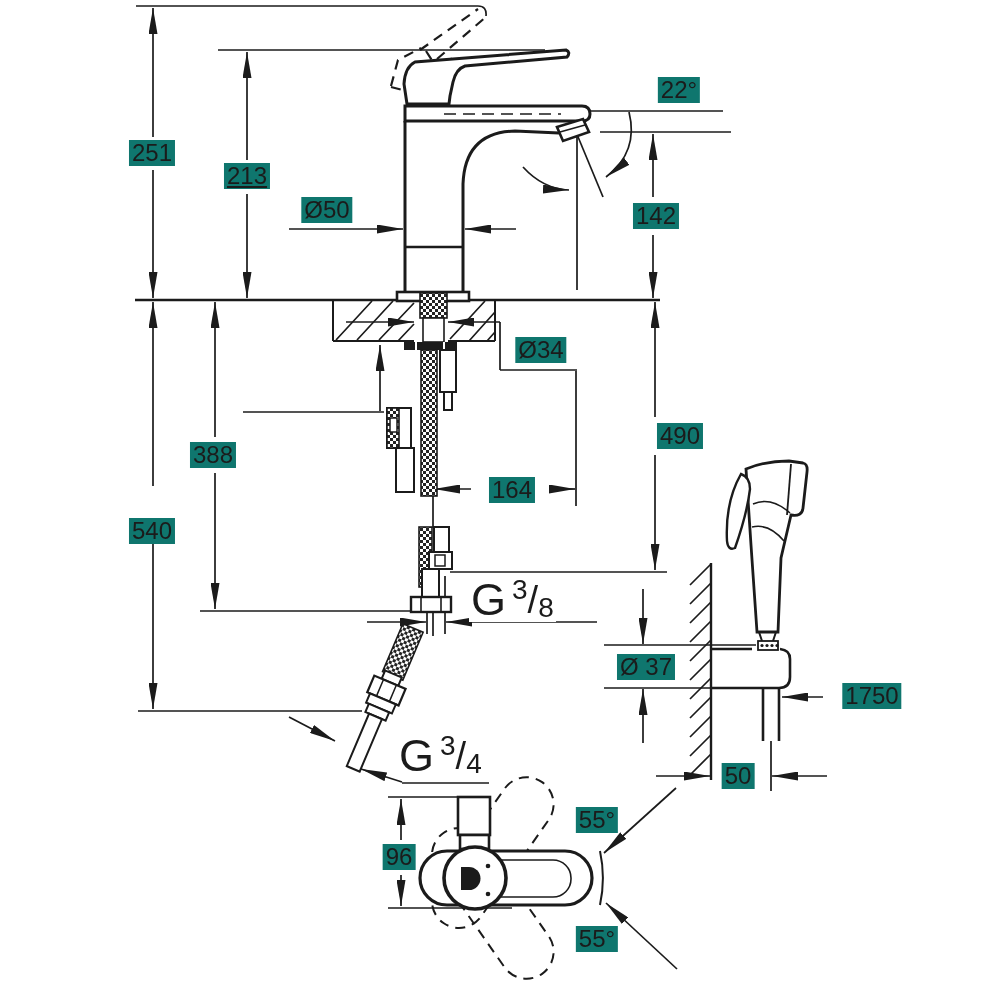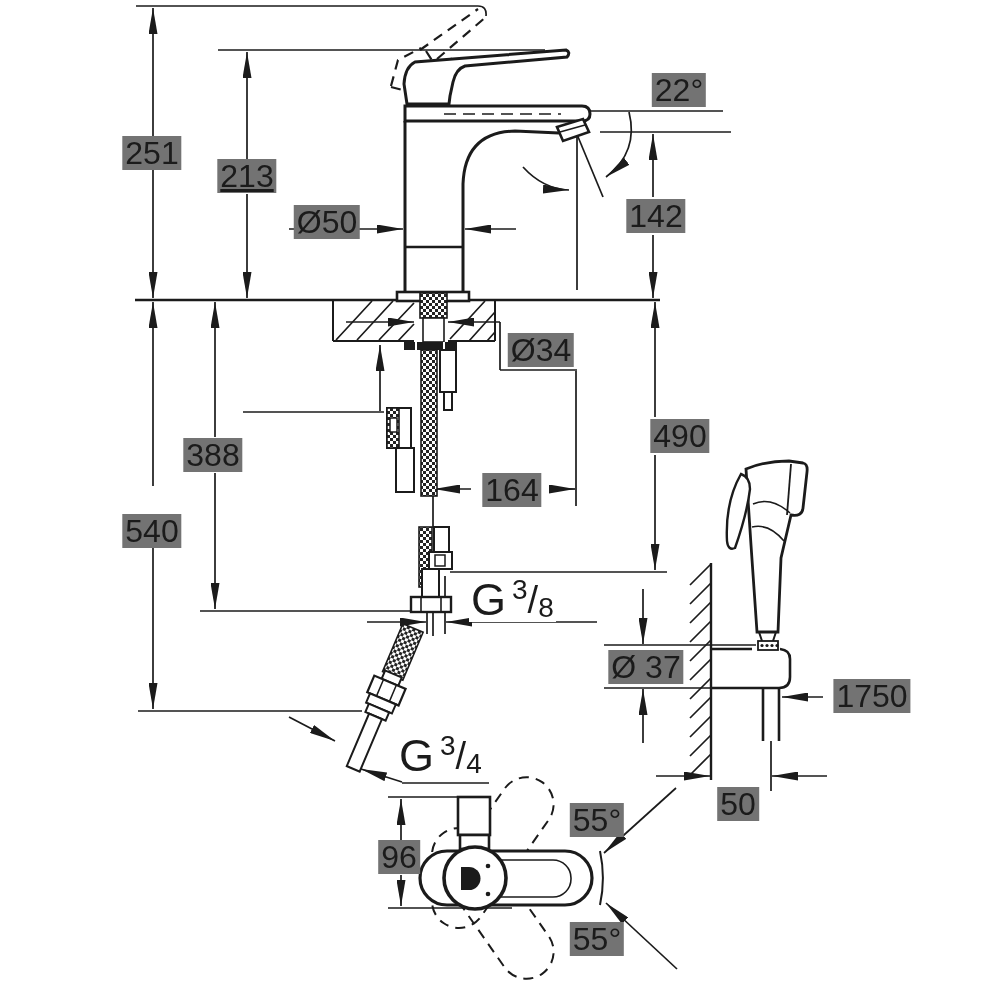--- a/index.html
+++ b/index.html
@@ -1,20 +1,20 @@
 <!DOCTYPE html>
 <html><head>
 <meta charset="utf-8">
 <style>
   html,body{margin:0;padding:0;background:#fff;}
   #stage{position:relative;width:1000px;height:1000px;background:#fff;overflow:hidden;
          font-family:"Liberation Sans", sans-serif;color:#1b1b1b;}
   #linework{position:absolute;left:0;top:0;}
-  .dim{position:absolute;transform:translate(-50%,-50%);font-size:32px;line-height:1;
-       background:#737373;padding:1px 3px;white-space:nowrap;letter-spacing:0px;}
+  .dim{position:absolute;transform:translate(-50%,-50%);font-size:24px;line-height:1;
+       background:#0f766e;padding:1px 3px;white-space:nowrap;letter-spacing:0px;}
   .gthread{position:absolute;background:#fff;padding:0 2px;white-space:nowrap;line-height:1;}
   .gthread .gp{font-size:45px;}
   .gthread .gn{font-size:28px;display:inline-block;position:relative;top:-16px;margin-left:6px;}
   .gthread .gs{font-size:38px;display:inline-block;position:relative;top:-2px;}
   .gthread .gd{font-size:28px;display:inline-block;position:relative;top:2px;}
 </style>
 </head>
 <body>
 
 <div id="stage">
@@ -194,31 +194,31 @@
       <path d="M461,867 h8 a11.5,11.5 0 0 1 0,23 h-8 Z" fill="#1b1b1b" stroke="none"></path>
       <circle cx="488" cy="866" r="2.3" fill="#1b1b1b" stroke="none"></circle>
       <circle cx="488" cy="894" r="2.3" fill="#1b1b1b" stroke="none"></circle>
       <path d="M600,851 A128,128 0 0 1 600,905" stroke-width="2"></path>
     </g>
   </g>
 </svg>
 
 <div class="dim" style="left:152px;top:153px;">251</div>
 <div class="dim" style="left:247px;top:176px;text-decoration:underline;">213</div>
-<div class="dim" style="left:327px;top:210px;margin-top:12px;">Ø50</div>
+<div class="dim" style="left:327px;top:210px;">Ø50</div>
 <div class="dim" style="left:679px;top:90px;">22°</div>
 <div class="dim" style="left:656px;top:216px;">142</div>
 <div class="dim" style="left:541px;top:350px;">Ø34</div>
 <div class="dim" style="left:213px;top:455px;">388</div>
 <div class="dim" style="left:152px;top:503px;margin-top:28px;">540</div>
 <div class="dim" style="left:680px;top:436px;">490</div>
 <div class="dim" style="left:512px;top:490px;">164</div>
 <div class="dim" style="left:646px;top:667px;">Ø 37</div>
 <div class="dim" style="left:872px;top:696px;">1750</div>
-<div class="dim" style="left:738px;top:776px;margin-top:28px;">50</div>
+<div class="dim" style="left:738px;top:776px;">50</div>
 <div class="dim" style="left:399px;top:857px;">96</div>
 <div class="dim" style="left:597px;top:820px;">55°</div>
 <div class="dim" style="left:597px;top:939px;">55°</div>
 
 <div class="gthread" style="left:469px;top:577px;">
   <span class="gp">G</span><span class="gn">3</span><span class="gs">/</span><span class="gd">8</span>
 </div>
 
 <div class="gthread" style="left:397px;top:733px;">
   <span class="gp">G</span><span class="gn">3</span><span class="gs">/</span><span class="gd">4</span>

